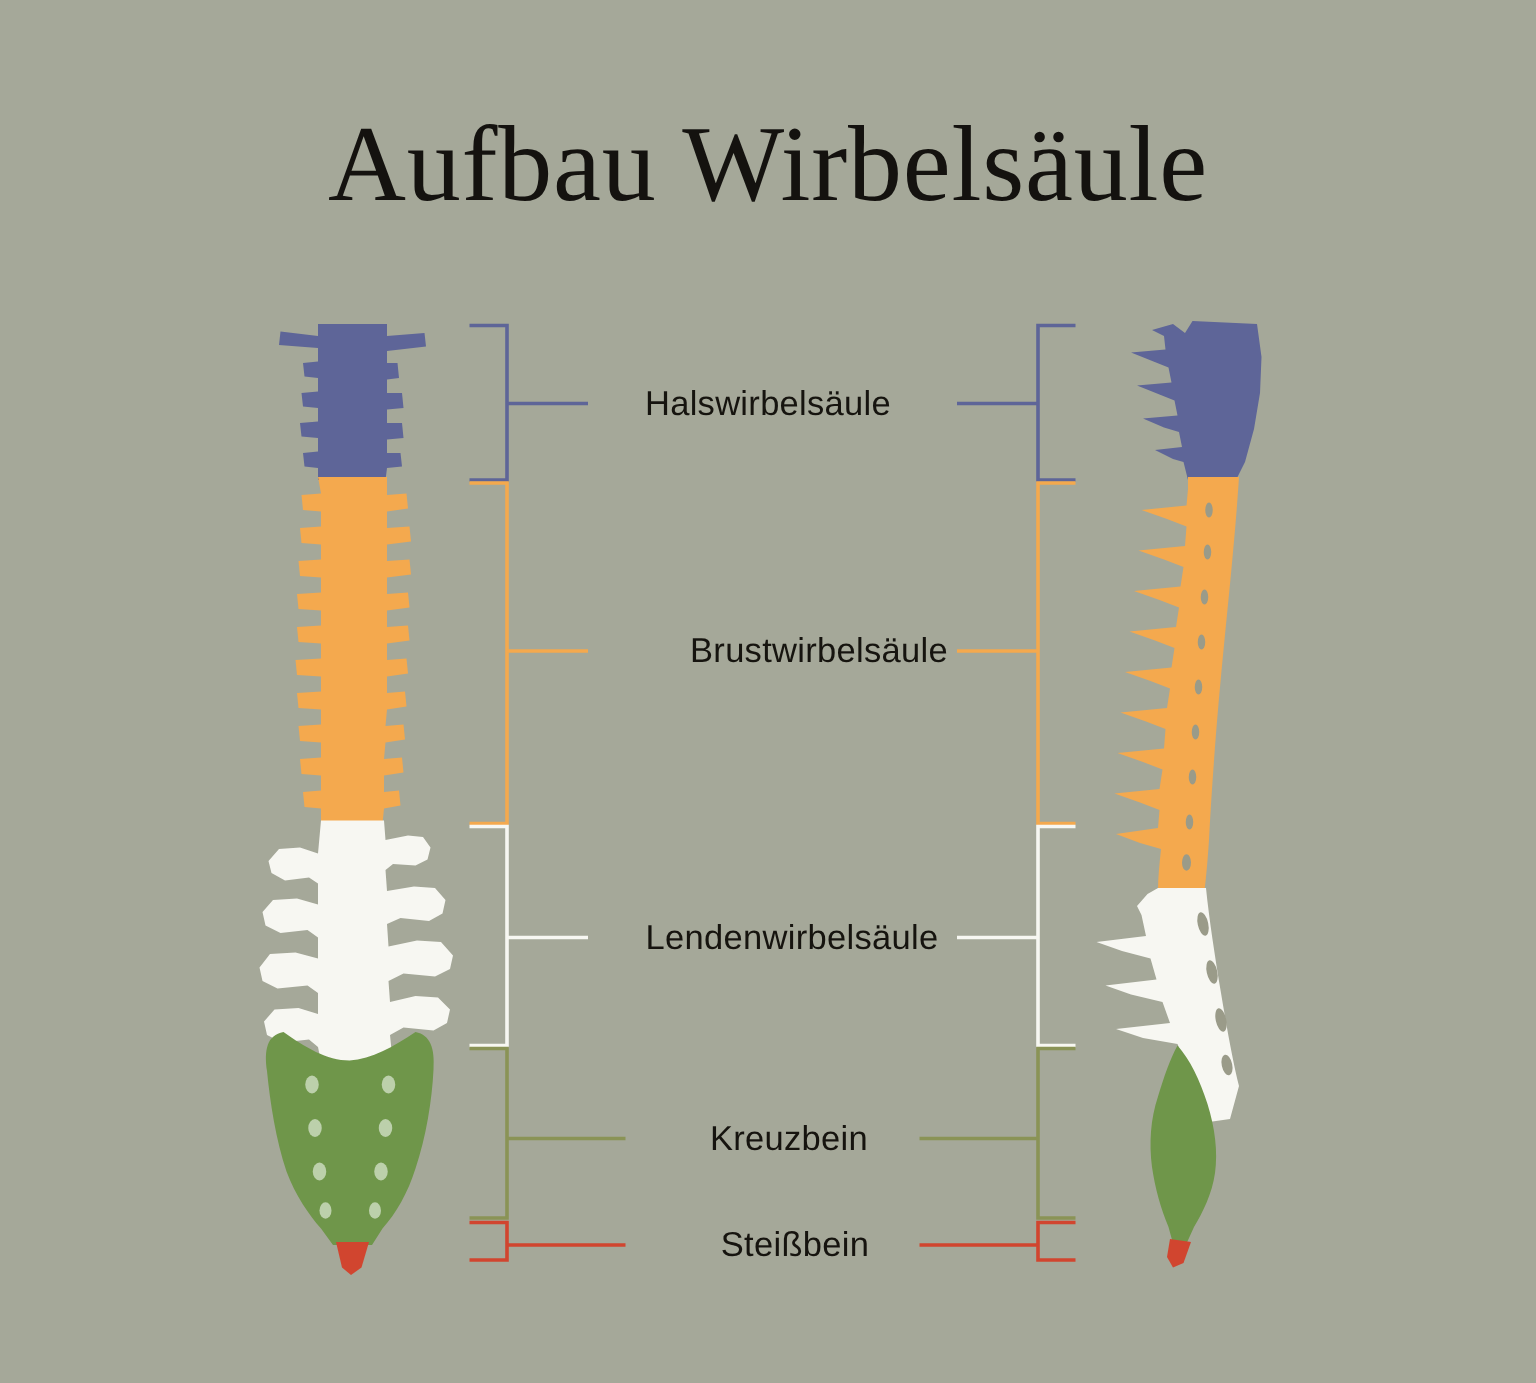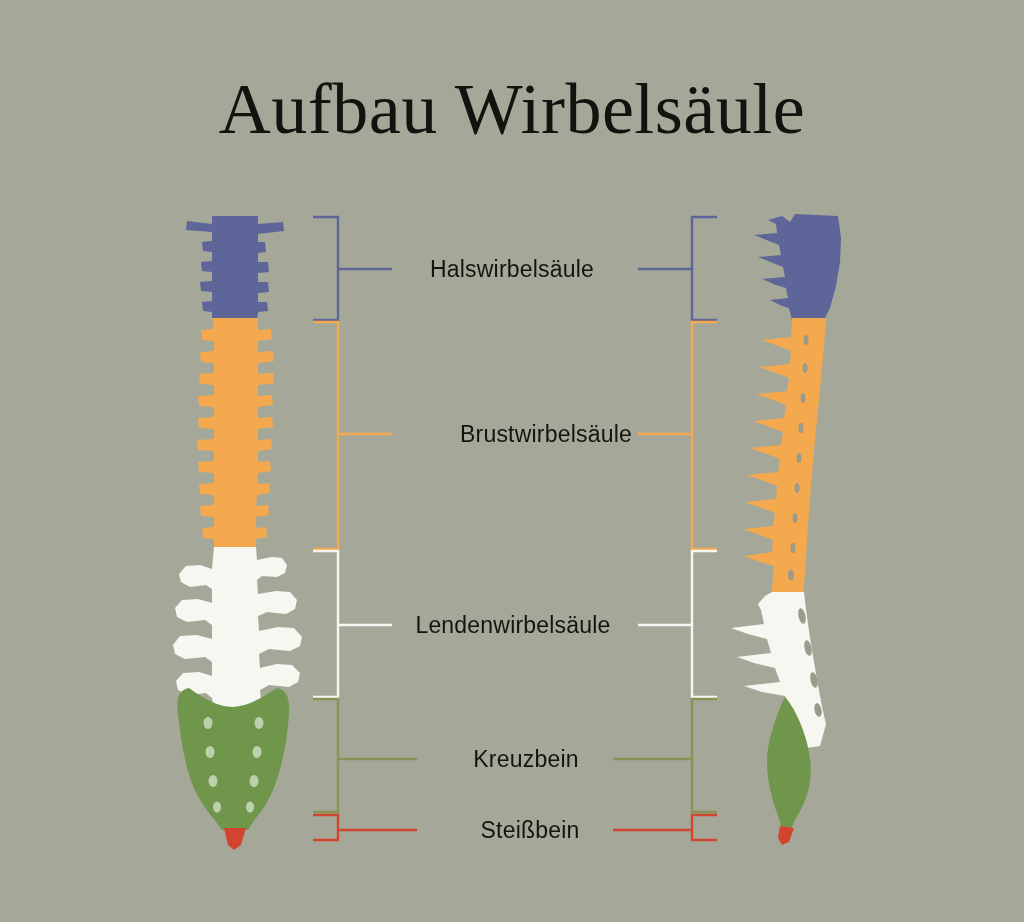--- a/index.html
+++ b/index.html
@@ -247,17 +247,17 @@
       <path stroke="#f7f7f2" d="M692,625 L638,625"></path>
       <path stroke="#8a9356" d="M717,699 L692,699 L692,812 L717,812"></path>
       <path stroke="#8a9356" d="M692,759 L613,759"></path>
       <path stroke="#d1452f" d="M717,815 L692,815 L692,840 L717,840"></path>
       <path stroke="#d1452f" d="M692,830 L613,830"></path>
     </g>
   </svg>
 
   <div class="seg-label" style="left:512px; top:269px;">Halswirbelsäule</div>
   <div class="seg-label" style="left:526px; top:434px;margin-left:20px;">Brustwirbelsäule</div>
-  <div class="seg-label" style="left:513px; top:625px;">Lendenwirbelsäule</div>
+  <div class="seg-label" style="left:528px; top:625px;">Lendenwirbelsäule</div>
   <div class="seg-label" style="left:514px; top:759px;margin-left:12px;">Kreuzbein</div>
   <div class="seg-label" style="left:514px; top:830px;margin-left:16px;">Steißbein</div>
 
 </div>
 
 </body></html>

